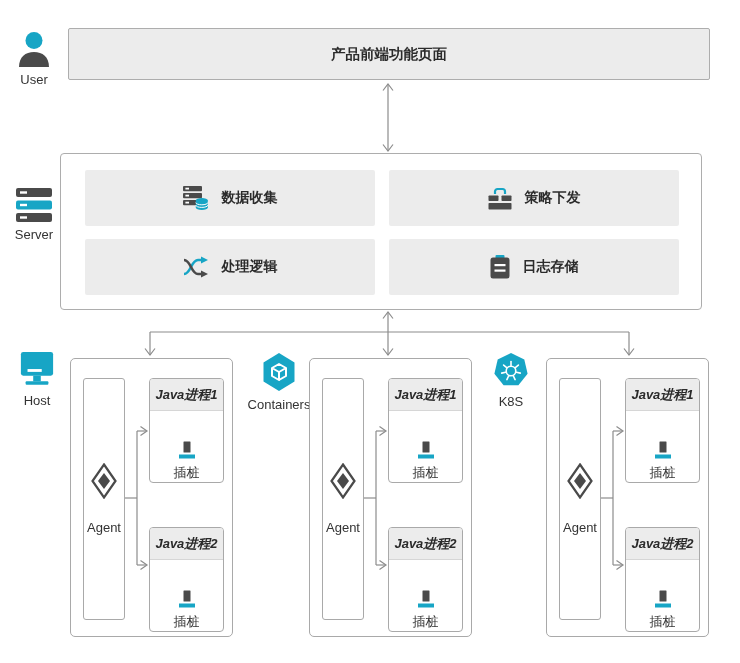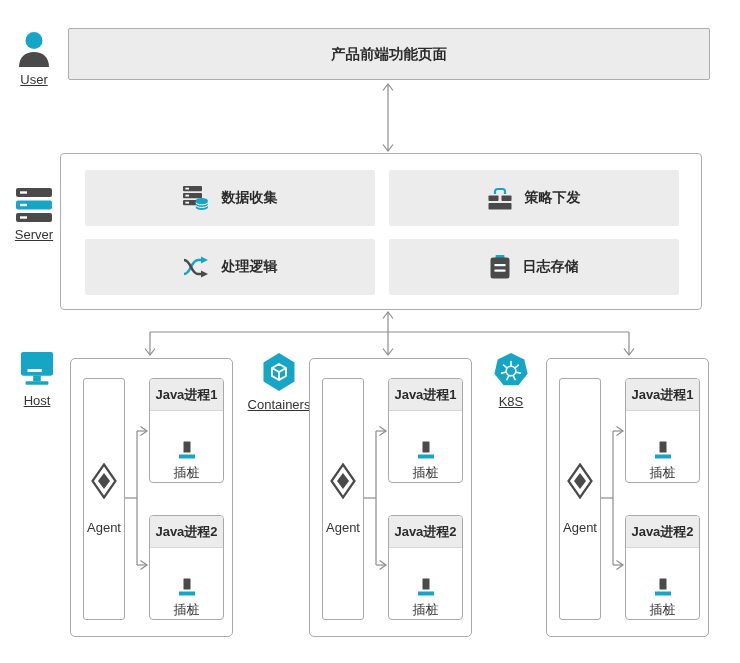--- a/index.html
+++ b/index.html
@@ -2,21 +2,21 @@
 <html><head>
 <meta charset="utf-8">
 <style>
   html,body{margin:0;padding:0;background:#fff;}
   .canvas{
     position:relative;width:740px;height:663px;background:#ffffff;
     font-family:"Liberation Sans","DejaVu Sans",sans-serif;color:#2b2b2b;overflow:hidden;
   }
   
   .icon-block{position:absolute;display:flex;flex-direction:column;align-items:center;}
-  .icon-block .lbl{font-size:13px;color:#333;margin-top:5px;white-space:nowrap;text-decoration:underline;}
+  .icon-block .lbl{font-size:13px;color:#333;margin-top:5px;white-space:nowrap;}
   
   .box-top{
     position:absolute;left:68px;top:28px;width:642px;height:52px;
     background:#ececec;border:1px solid #adadad;border-radius:2px;
     display:flex;align-items:center;justify-content:center;
     font-size:14.5px;font-weight:bold;box-sizing:border-box;
   }
   
   .server-box{
     position:absolute;left:60px;top:153px;width:642px;height:157px;
@@ -38,24 +38,24 @@
     position:absolute;left:12px;top:19px;width:42px;height:242px;
     background:#fff;border:1px solid #a9a9a9;border-radius:3px;box-sizing:border-box;
     display:flex;flex-direction:column;align-items:center;justify-content:center;gap:21px;
   }
   .agent-box .lbl{font-size:13px;color:#333;}
   .java-box{
     position:absolute;left:78px;width:75px;height:105px;background:#fff;
     border:1px solid #a9a9a9;border-radius:4px;box-sizing:border-box;overflow:hidden;
     display:flex;flex-direction:column;
   }
-  .j1{top:19px;} .j2{top:156px;}
+  .j1{top:19px;} .j2{top:168px;}
   .java-head{
     height:31px;flex:0 0 31px;background:#ececec;border-bottom:1px solid #d6d6d6;
-    display:flex;align-items:center;justify-content:center;font-size:13px;font-weight:bold;
+    display:flex;align-items:center;justify-content:center;font-size:13px;font-weight:bold;font-style:italic;
   }
   .java-body{
     flex:1;display:flex;flex-direction:column;align-items:center;justify-content:flex-end;gap:5px;
   }
   .java-body .lbl{font-size:13px;color:#333;}
   svg{display:block;}
   .wires{position:absolute;left:0;top:0;pointer-events:none;}
 </style>
 </head>
 <body>

